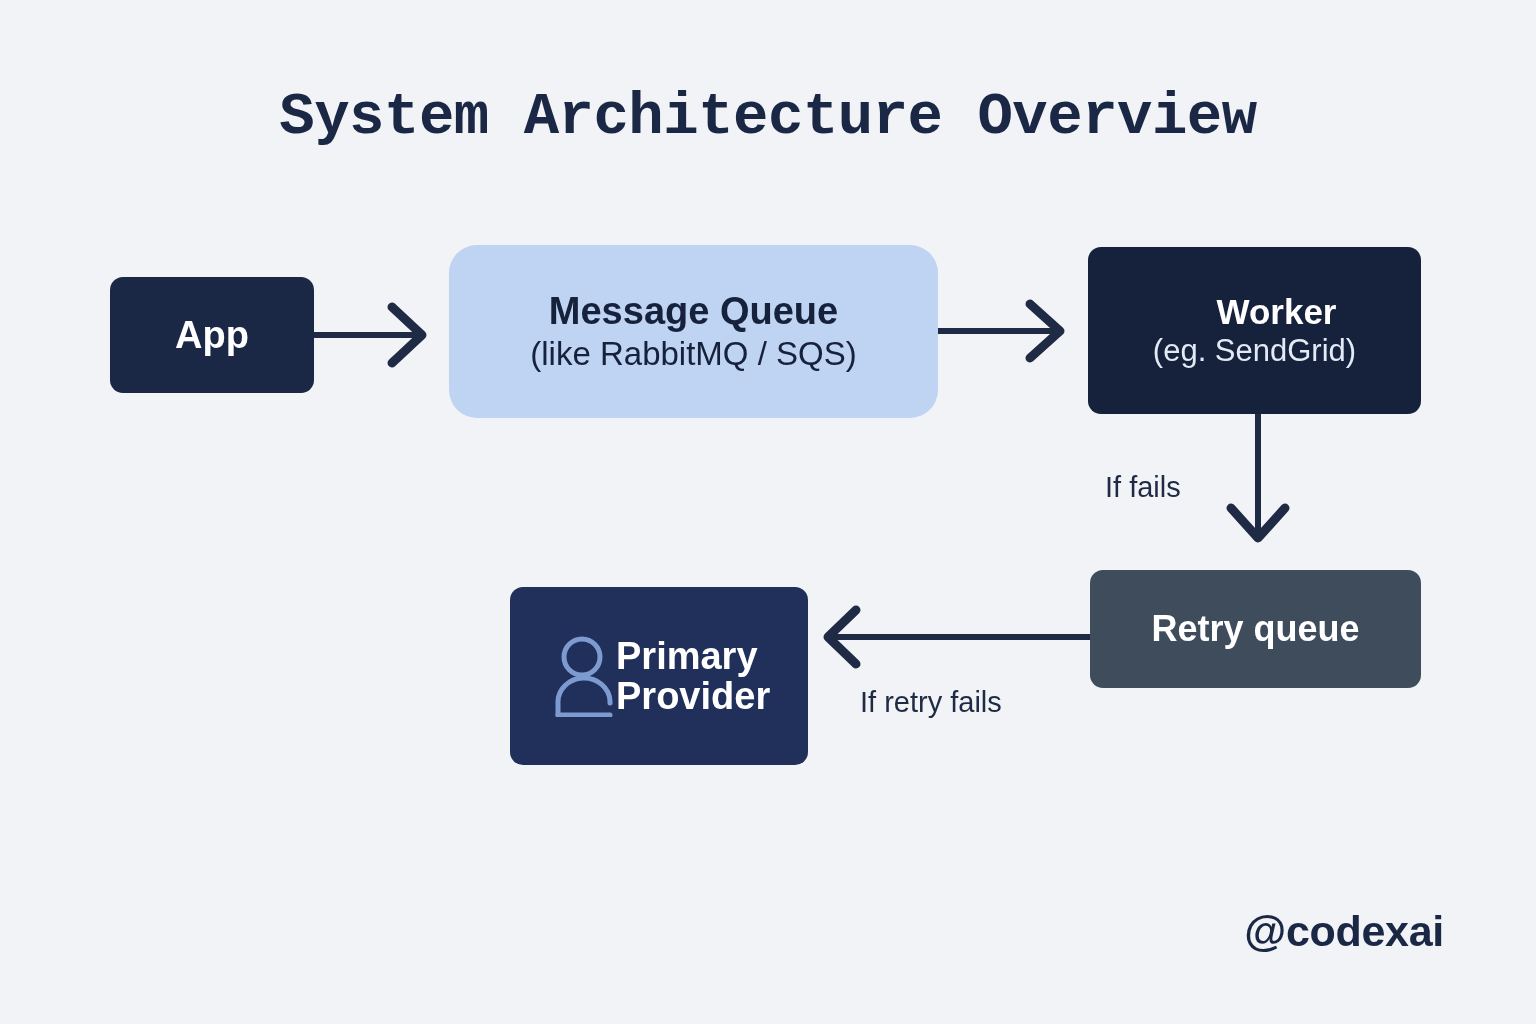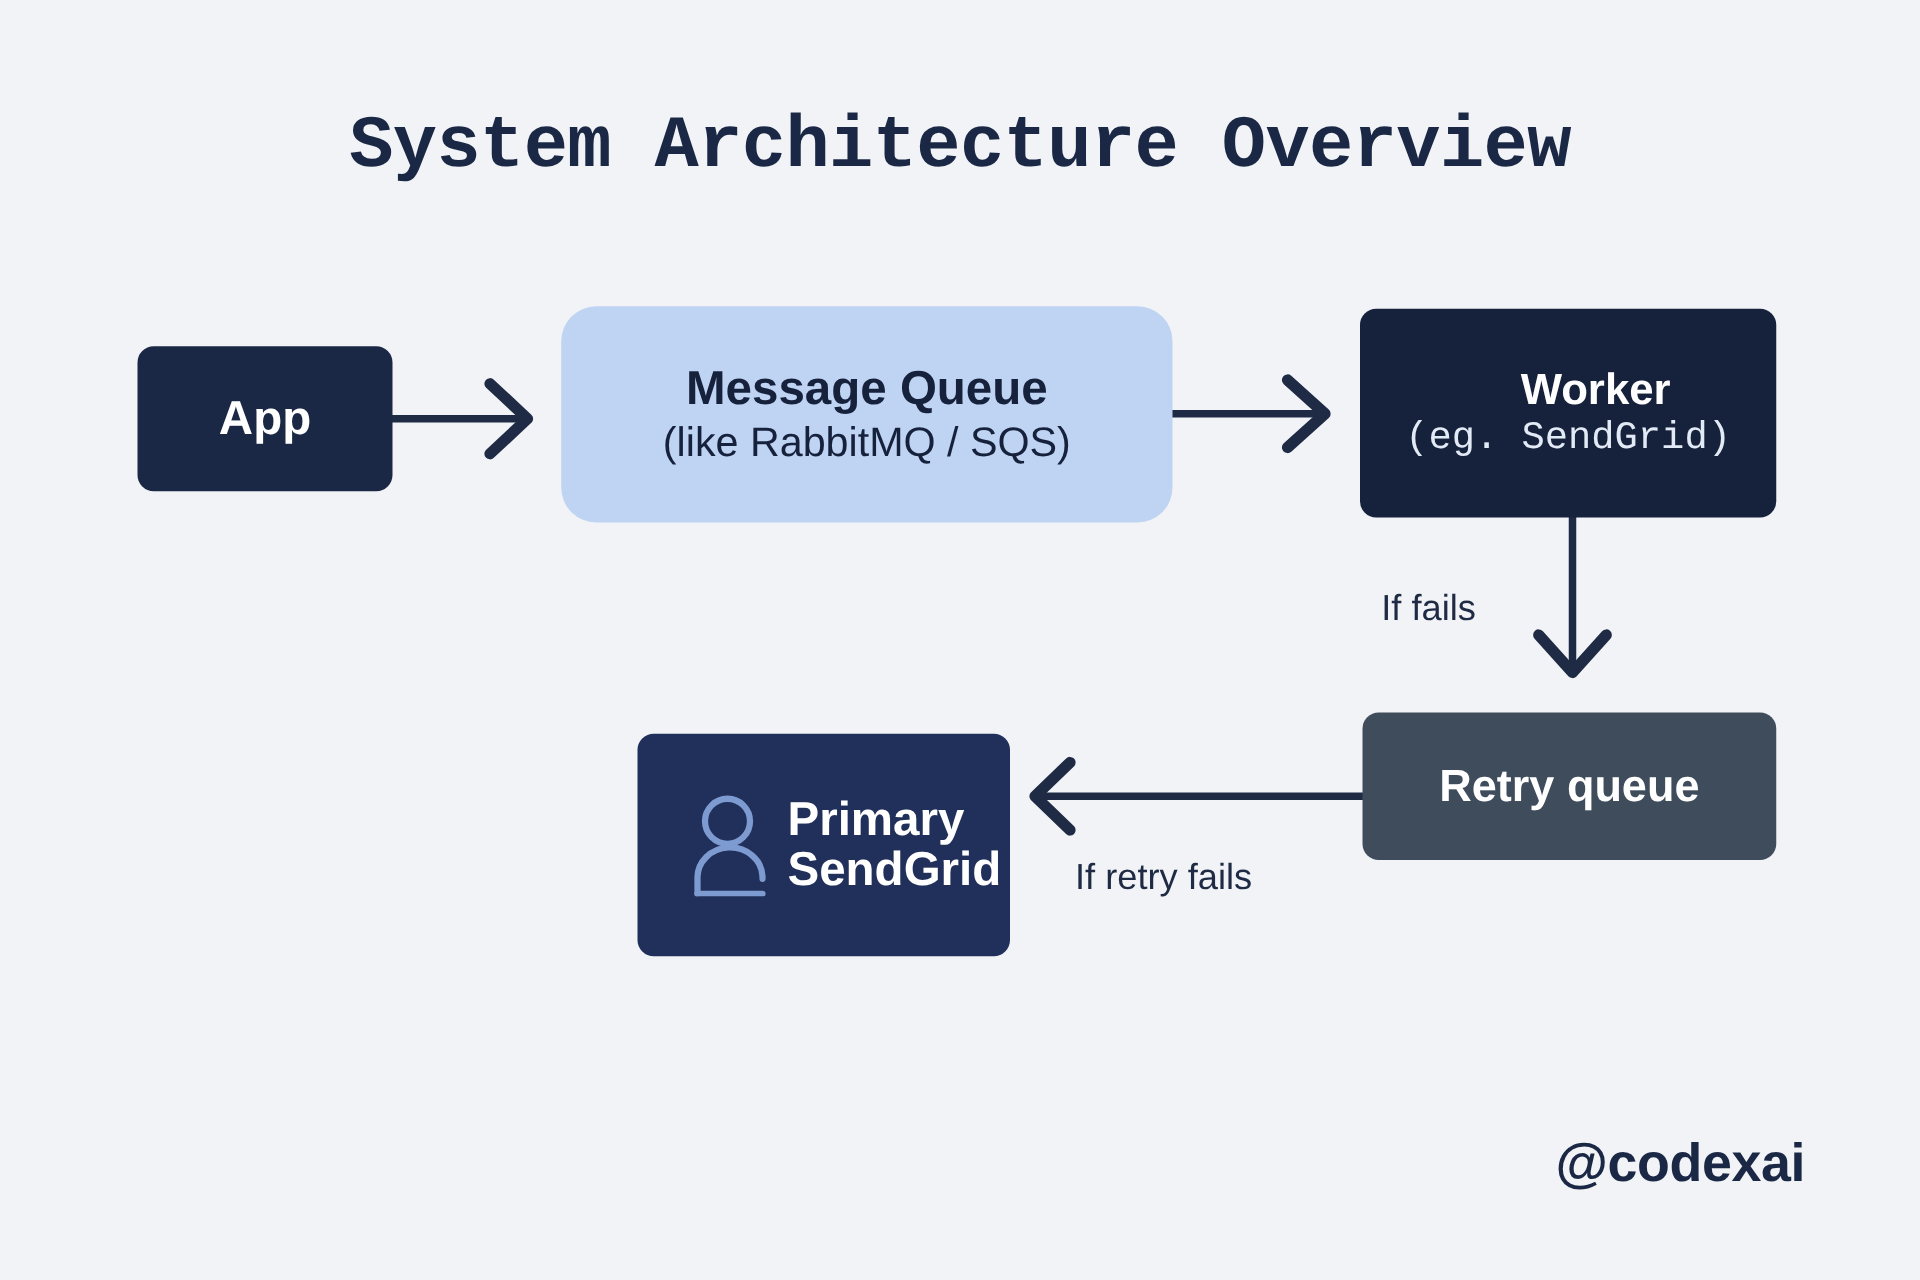--- a/index.html
+++ b/index.html
@@ -71,21 +71,21 @@
   #node-queue .line2 { font-size: 33px; }
 
   #node-worker {
     left: 1088px; top: 247px;
     width: 333px; height: 167px;
     background: #16213c;
     color: #ffffff;
     border-radius: 13px;
   }
   #node-worker .line1 { font-size: 35px; margin-bottom: 3px; margin-left: 44px; }
-  #node-worker .line2 { font-size: 31px; color: #e2eaf6; font-family: Liberation Mono, monospace; }
+  #node-worker .line2 { font-size: 31px; color: #e2eaf6; }
 
   #node-retry {
     left: 1090px; top: 570px;
     width: 331px; height: 118px;
     background: #3e4c5c;
     color: #ffffff;
     border-radius: 13px;
     justify-content: center;
   }
   #node-retry .line1 { font-size: 36px; }
@@ -100,21 +100,20 @@
     align-items: center;
     padding-left: 44px;
     overflow: visible;
   }
   #node-provider .provider-text {
     color: #ffffff;
     font-size: 38px;
     font-weight: bold;
     line-height: 1.06;
     text-align: left;
-    margin-left: 14px;
     white-space: nowrap;
   }
   #provider-icon {
     flex: 0 0 auto;
     width: 62px;
     height: 82px;
   }
 
   
   .edge-label {
@@ -192,21 +191,21 @@
   </div>
 
   <div class="node" id="node-provider">
     <svg id="provider-icon" viewBox="0 0 62 82">
       <circle cx="28" cy="22" r="18" fill="none" stroke="#7d9bd0" stroke-width="5"></circle>
       <path d="M4 80 L4 68 A26 24 0 0 1 56 66 L56 68" fill="none" stroke="#7d9bd0" stroke-width="5" stroke-linecap="round" stroke-linejoin="round"></path>
       <line x1="4" y1="80" x2="56" y2="80" stroke="#7d9bd0" stroke-width="5" stroke-linecap="round"></line>
     </svg>
     <div class="provider-text">
       <div>Primary</div>
-      <div>SendGrid</div>
+      <div>Provider</div>
     </div>
   </div>
 
   <div class="edge-label" id="label-if-fails">If fails</div>
   <div class="edge-label" id="label-if-retry-fails">If retry fails</div>
 
   <div class="watermark">@codexai</div>
 
 </div>
 

